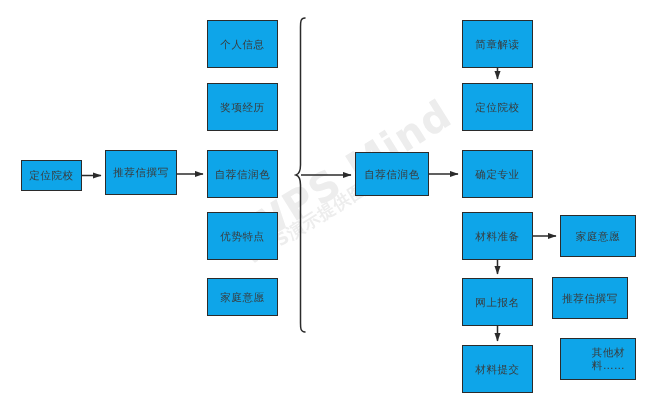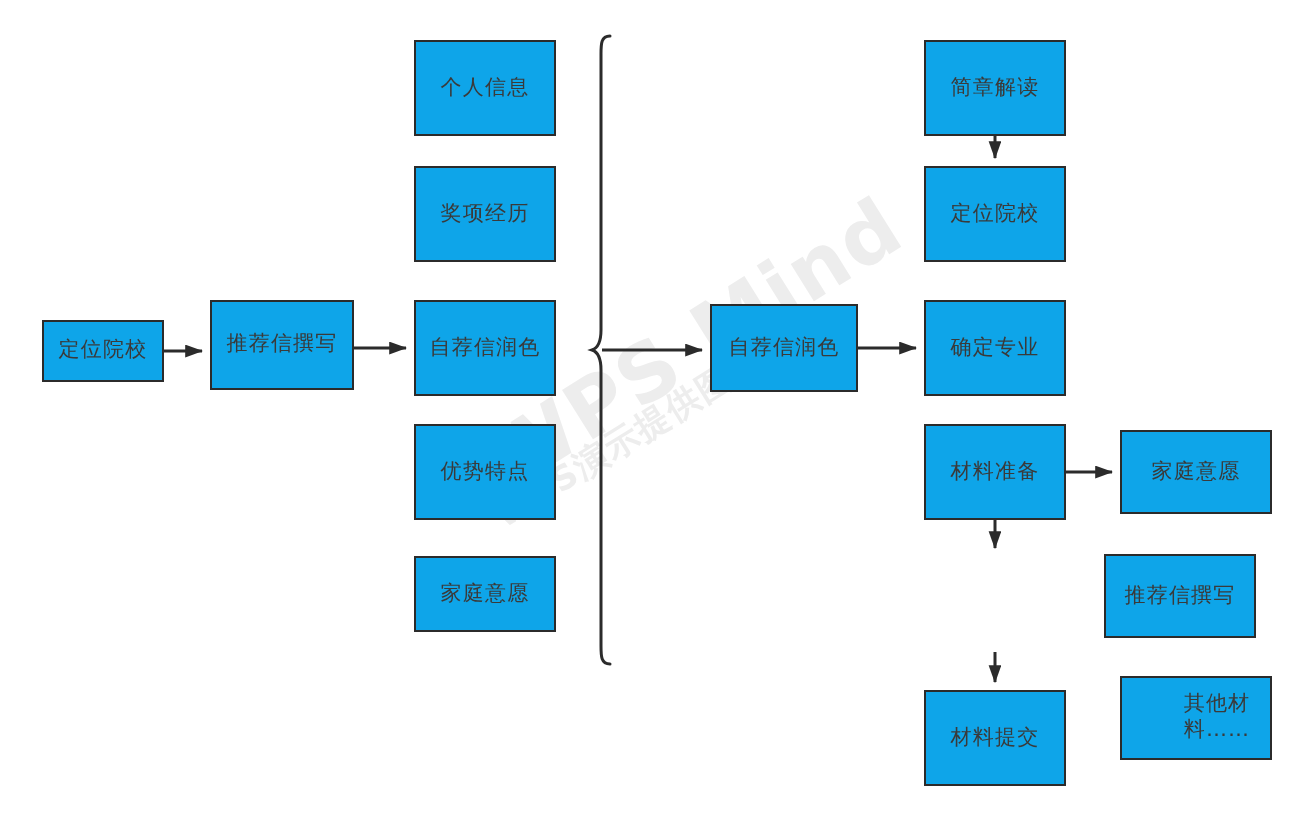--- a/index.html
+++ b/index.html
@@ -108,18 +108,19 @@
   <div class="node" style="left:207px; top:20px;  width:71px;  height:48px;">个人信息</div>
   <div class="node" style="left:207px; top:83px;  width:71px;  height:48px;">奖项经历</div>
   <div class="node" style="left:207px; top:150px; width:71px;  height:48px;">自荐信润色</div>
   <div class="node" style="left:207px; top:212px; width:71px;  height:48px;">优势特点</div>
   <div class="node" style="left:207px; top:278px; width:71px;  height:38px;">家庭意愿</div>
   <div class="node" style="left:355px; top:152px; width:74px;  height:44px;">自荐信润色</div>
   <div class="node" style="left:462px; top:20px;  width:71px;  height:48px;">简章解读</div>
   <div class="node" style="left:462px; top:83px;  width:71px;  height:48px;">定位院校</div>
   <div class="node" style="left:462px; top:150px; width:71px;  height:48px;">确定专业</div>
   <div class="node" style="left:462px; top:212px; width:71px;  height:48px;">材料准备</div>
+  <div class="node" style="left:462px; top:278px; width:71px;  height:48px;">网上报名</div>
   <div class="node" style="left:462px; top:345px; width:71px;  height:48px;">材料提交</div>
   <div class="node" style="left:560px; top:215px; width:76px;  height:42px;">家庭意愿</div>
   <div class="node" style="left:552px; top:277px; width:76px;  height:42px;">推荐信撰写</div>
   <div class="node" style="left:560px; top:338px; width:76px;  height:42px;padding-left:21px;">其他材料……</div>
 
 </div>
 
 </body></html>

